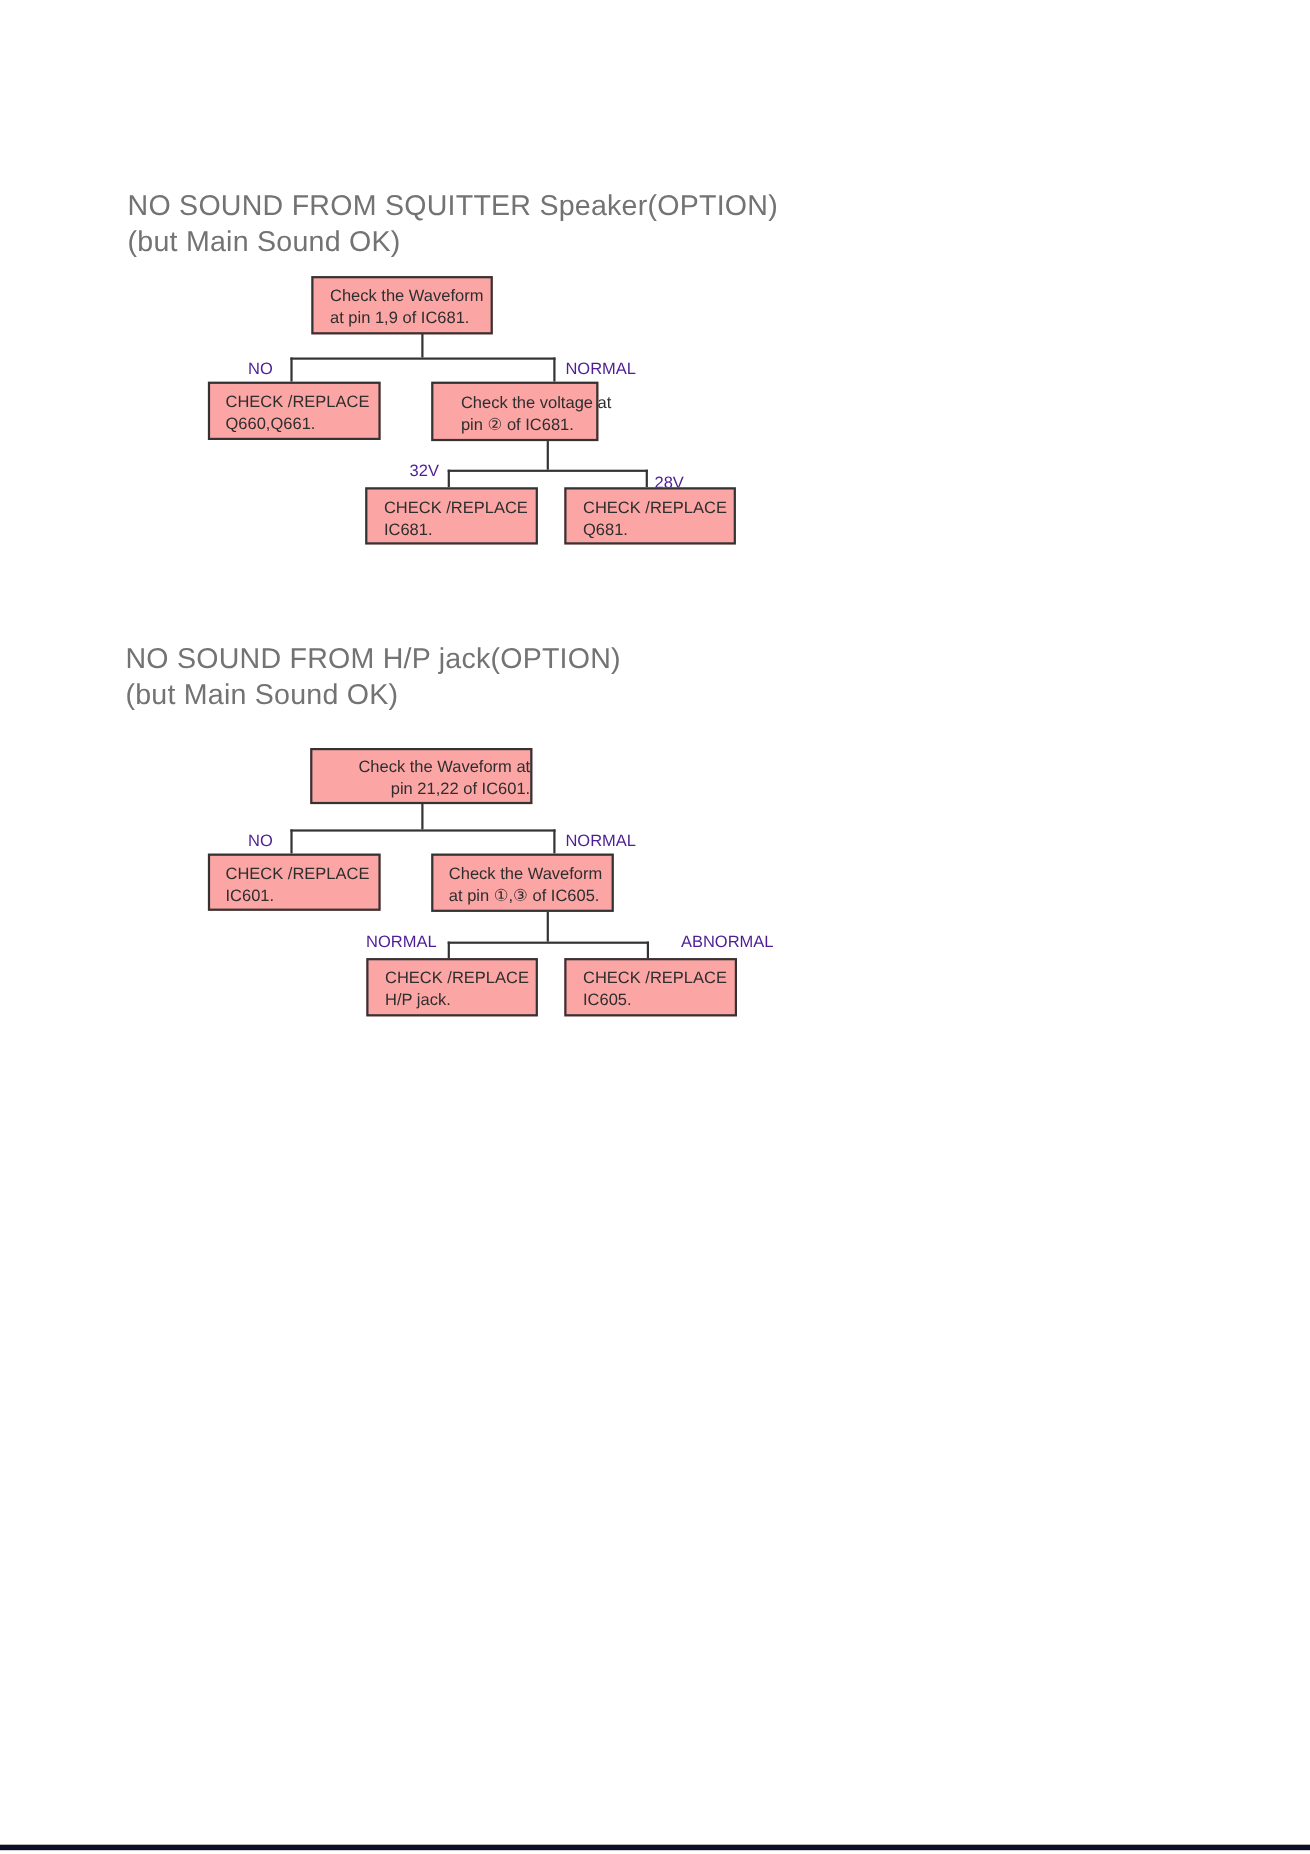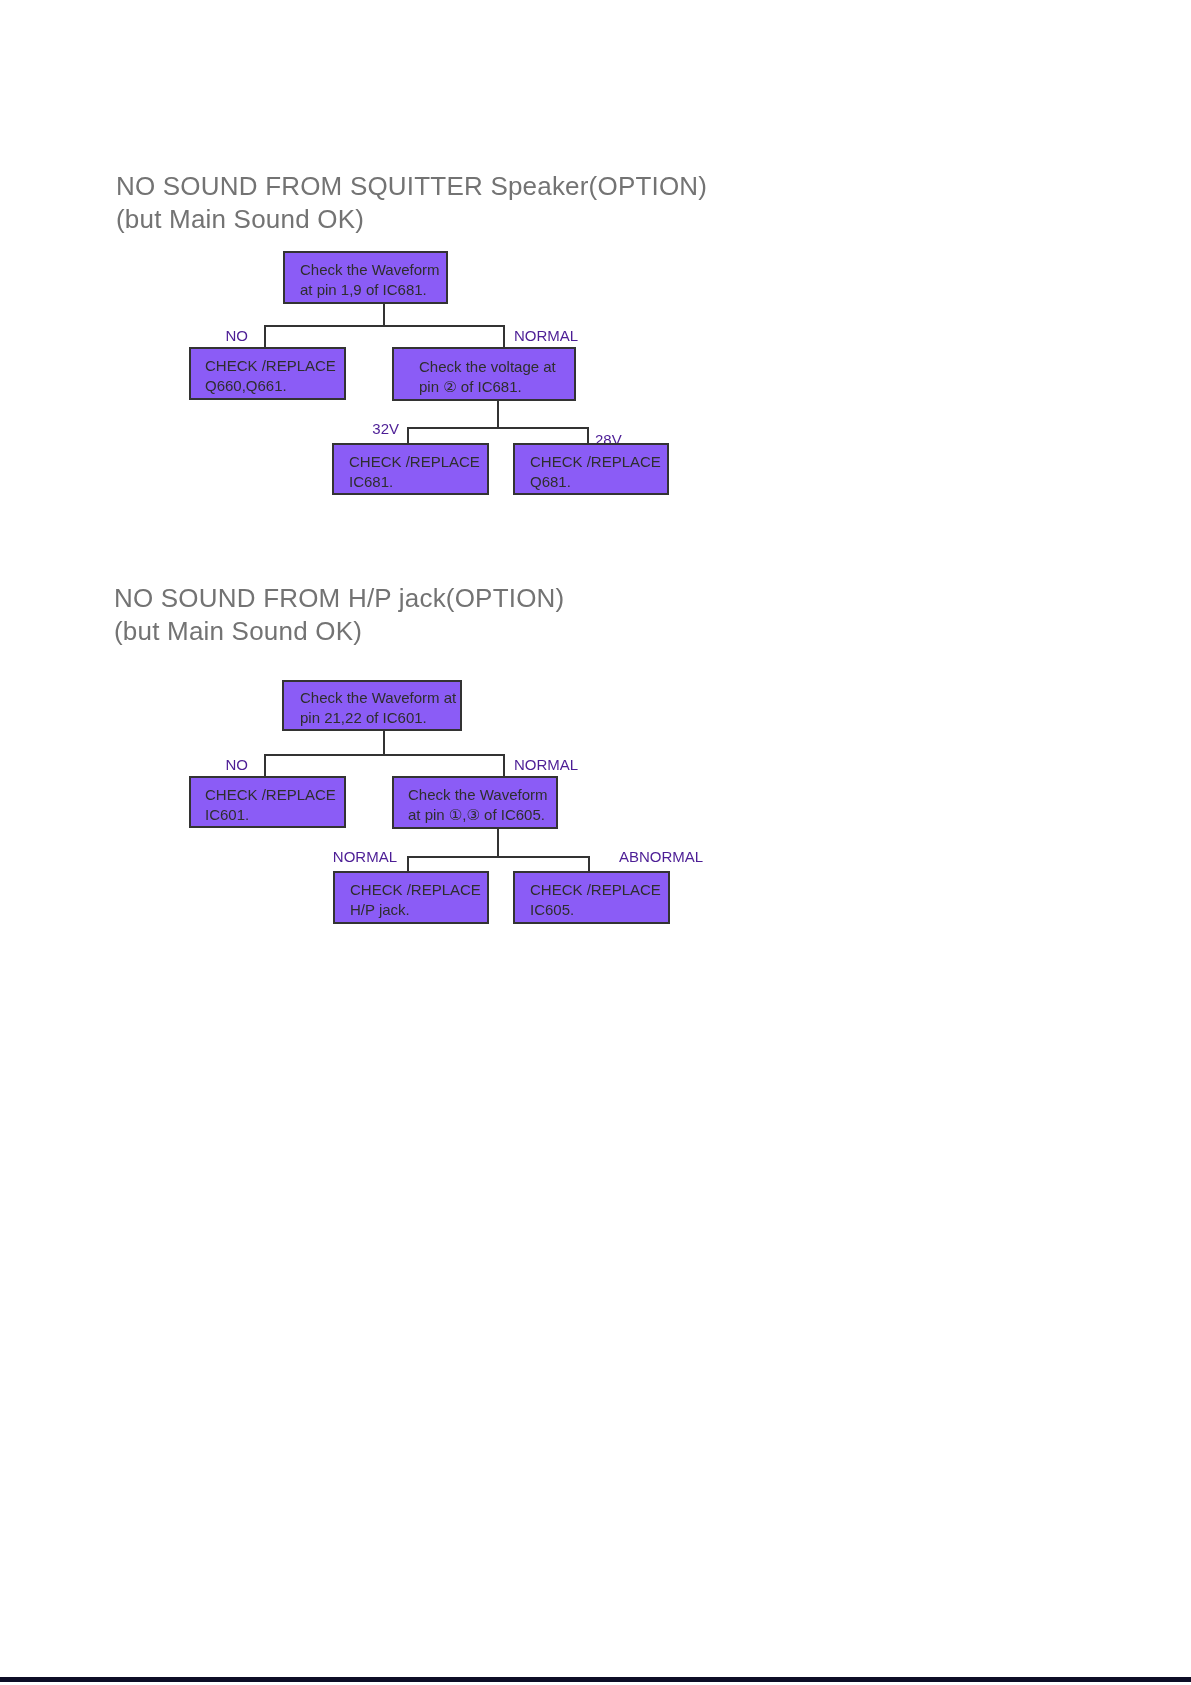--- a/index.html
+++ b/index.html
@@ -20,21 +20,21 @@
     font-weight:400;
     letter-spacing:0.2px;
     color:#737373;
     white-space:nowrap;
   }
   .title .tl{display:block;}
   .node{
     position:absolute;
     box-sizing:border-box;
     border:2px solid #333333;
-    background:#8b5cf6;
+    background:#fca5a5;
     display:flex;
     flex-direction:column;
     justify-content:center;
     padding-left:14px;
     padding-top:5px;
     font-size:15px;
     line-height:20px;
     color:#2e2e2e;
     white-space:nowrap;
   }
@@ -81,21 +81,21 @@
     <div class="ln" style="left:264px;top:325px;width:2px;height:22px;"></div>
     <div class="ln" style="left:503px;top:325px;width:2px;height:22px;"></div>
 
     <div class="lbl r" style="left:160px;top:328px;width:88px;">NO</div>
     <div class="lbl" style="left:514px;top:328px;">NORMAL</div>
 
     <div class="node" style="left:189px;top:347px;width:157px;height:53px;">
       <span class="bl">CHECK /REPLACE</span>
       <span class="bl">Q660,Q661.</span>
     </div>
-    <div class="node" style="left:392px;top:347px;width:184px;height:54px;padding-left:25px;">
+    <div class="node" style="left:392px;top:347px;width:152px;height:54px;padding-left:25px;">
       <span class="bl">Check the voltage at</span>
       <span class="bl">pin ② of IC681.</span>
     </div>
 
     <div class="ln" style="left:497px;top:401px;width:2px;height:26px;"></div>
     <div class="ln" style="left:407px;top:427px;width:182px;height:2px;"></div>
     <div class="ln" style="left:407px;top:427px;width:2px;height:16px;"></div>
     <div class="ln" style="left:587px;top:427px;width:2px;height:16px;"></div>
 
     <div class="lbl r" style="left:329px;top:421px;width:70px;">32V</div>
@@ -110,21 +110,21 @@
       <span class="bl">Q681.</span>
     </div>
   </section>
 
   <section>
     <h2 class="title" style="left:114px;top:582px;">
       <span class="tl">NO SOUND FROM H/P jack(OPTION)</span>
       <span class="tl">(but Main Sound OK)</span>
     </h2>
 
-    <div class="node" style="left:282px;top:680px;width:180px;height:51px;padding-left:16px;">
+    <div class="node" style="left:282px;top:680px;width:202px;height:51px;padding-left:16px;align-items:flex-end;">
       <span class="bl">Check the Waveform at</span>
       <span class="bl">pin 21,22 of IC601.</span>
     </div>
 
     <div class="ln" style="left:383px;top:730px;width:2px;height:24px;"></div>
     <div class="ln" style="left:264px;top:754px;width:241px;height:2px;"></div>
     <div class="ln" style="left:264px;top:754px;width:2px;height:22px;"></div>
     <div class="ln" style="left:503px;top:754px;width:2px;height:22px;"></div>
 
     <div class="lbl r" style="left:160px;top:757px;width:88px;">NO</div>

